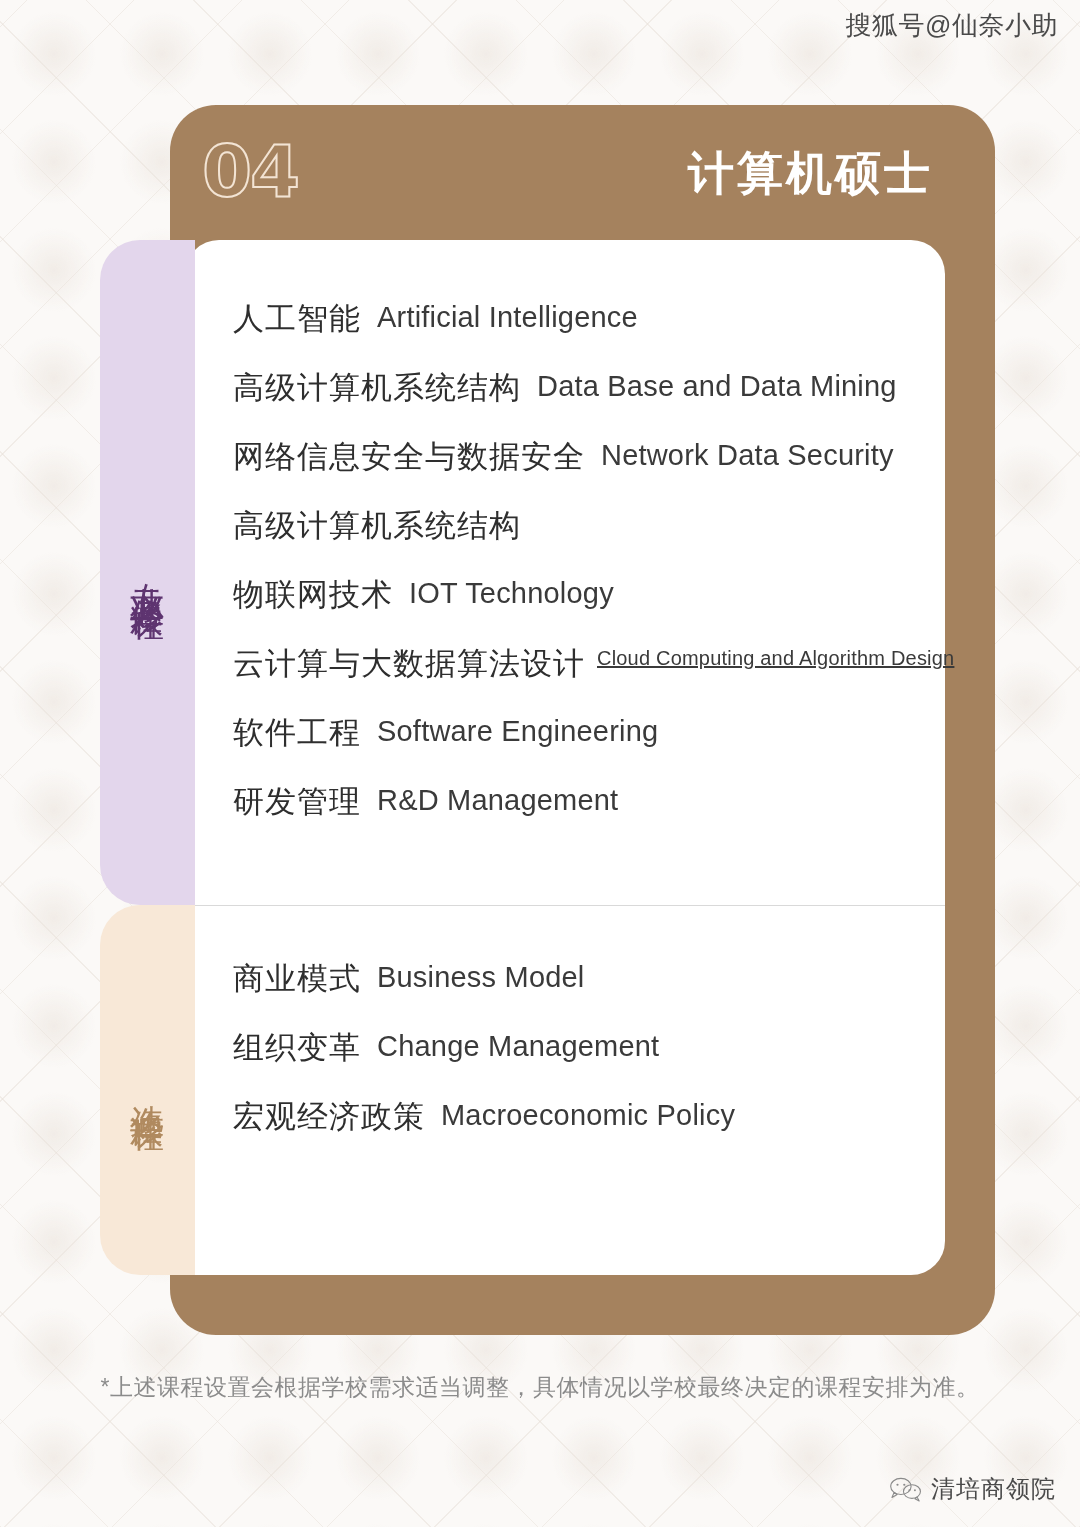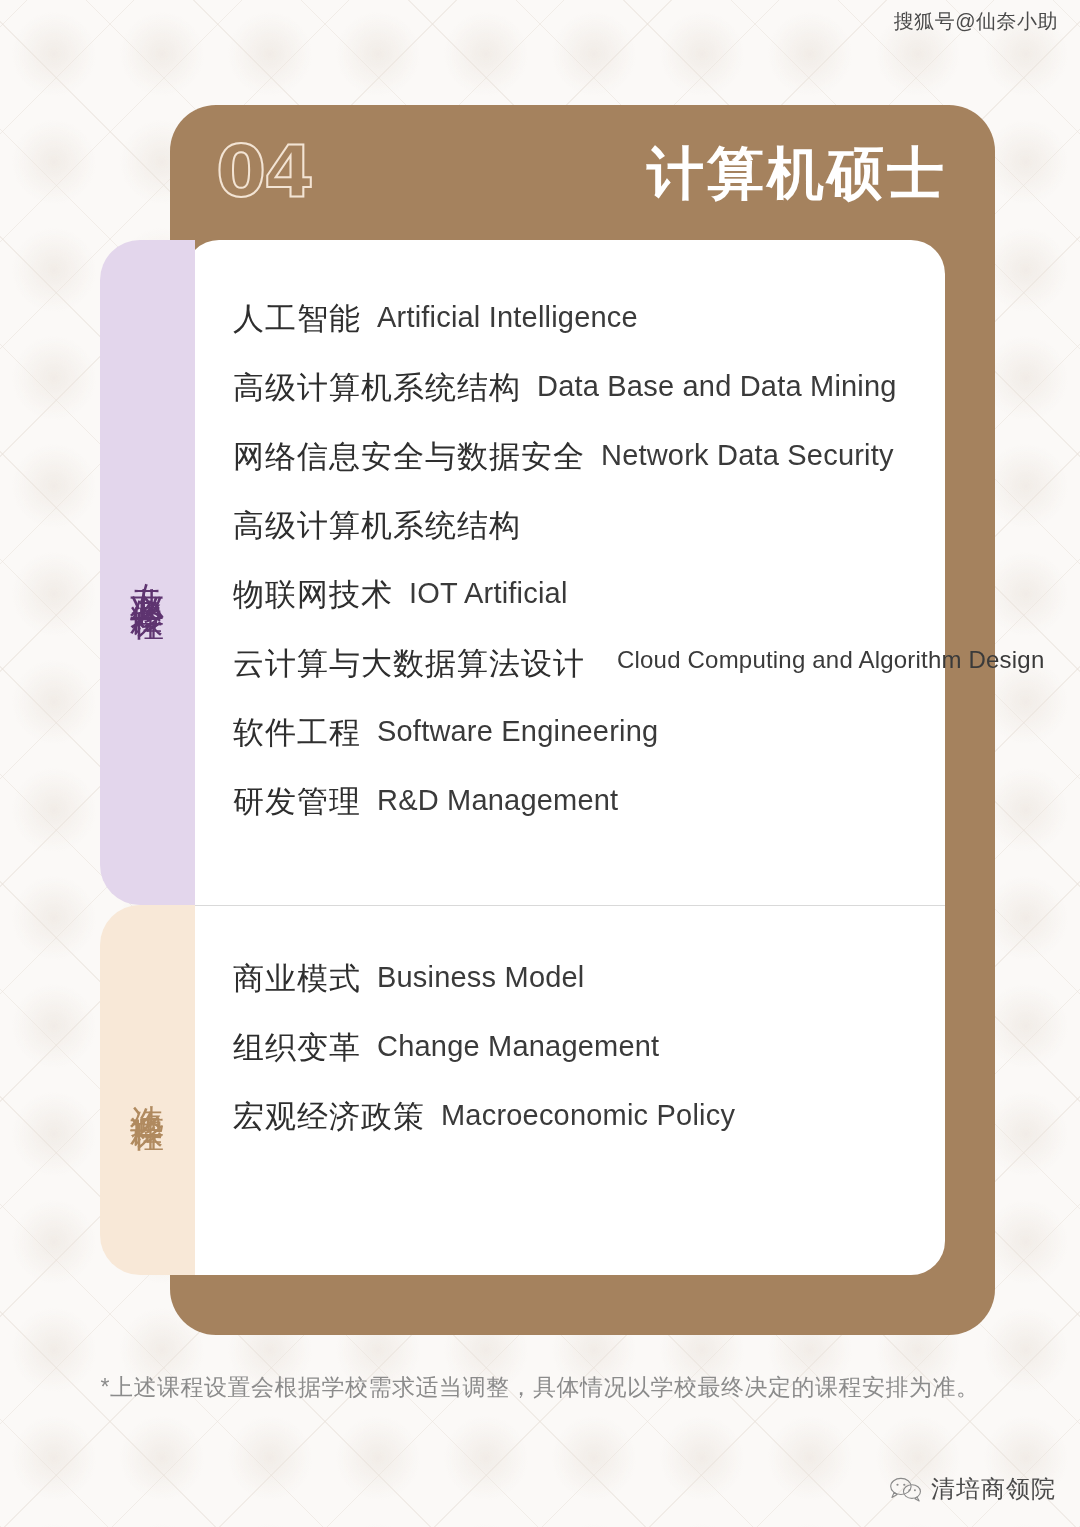--- a/index.html
+++ b/index.html
@@ -30,21 +30,21 @@
       radial-gradient(ellipse 60px 60px at 54px 54px,
         rgba(238,232,226,0.75) 0%, rgba(251,249,247,0) 70%);
     background-size: auto, auto, 108px 108px;
   }
 
   
   #watermark-top {
     position: absolute;
     top: 8px;
     right: 22px;
-    font-size: 20px;
+    font-size: 26px;
     color: #4a4a4a;
     letter-spacing: 0.5px;
     white-space: nowrap;
   }
 
   
   #brown-card {
     position: absolute;
     left: 170px;
     top: 105px;
@@ -59,34 +59,33 @@
     position: absolute;
     left: 170px;
     top: 105px;
     width: 825px;
     height: 140px;
     display: flex;
     align-items: center;
     justify-content: space-between;
     box-sizing: border-box;
     padding: 0 62px 0 32px;
-    margin-left: 14px;
   }
   #section-number {
     font-size: 72px;
     font-weight: bold;
     line-height: 1;
     color: transparent;
     -webkit-text-stroke: 2px #f3e4d4;
     letter-spacing: -2px;
     font-family: "DejaVu Sans", sans-serif;
     transform: translateY(-4px);
   }
   #header-title {
-    font-size: 57px;
+    font-size: 46px;
     font-weight: bold;
     color: #ffffff;
     letter-spacing: 3px;
     line-height: 1;
     transform: translateY(-2px);
   }
 
   
   #content-card {
     position: absolute;
@@ -152,22 +151,23 @@
     line-height: 1;
   }
   .course-en {
     font-size: 29px;
     color: #3a3a3a;
     margin-left: 16px;
     line-height: 1;
     letter-spacing: 0.2px;
   }
   .course-en.small {
-    font-size: 24px;
-    margin-left: 32px;
+    font-size: 20px;
+    margin-left: 12px;
+    text-decoration: underline;
   }
 
   
   #section-divider {
     position: absolute;
     left: 185px;
     top: 905px;
     width: 760px;
     height: 1px;
     background: #d9d9d9;
@@ -244,21 +244,21 @@
     </div>
     <div class="course-row">
       <span class="course-cn">网络信息安全与数据安全</span>
       <span class="course-en">Network Data Security</span>
     </div>
     <div class="course-row">
       <span class="course-cn">高级计算机系统结构</span>
     </div>
     <div class="course-row">
       <span class="course-cn">物联网技术</span>
-      <span class="course-en">IOT Artificial</span>
+      <span class="course-en">IOT Technology</span>
     </div>
     <div class="course-row">
       <span class="course-cn">云计算与大数据算法设计</span>
       <span class="course-en small">Cloud Computing and Algorithm Design</span>
     </div>
     <div class="course-row">
       <span class="course-cn">软件工程</span>
       <span class="course-en">Software Engineering</span>
     </div>
     <div class="course-row">

